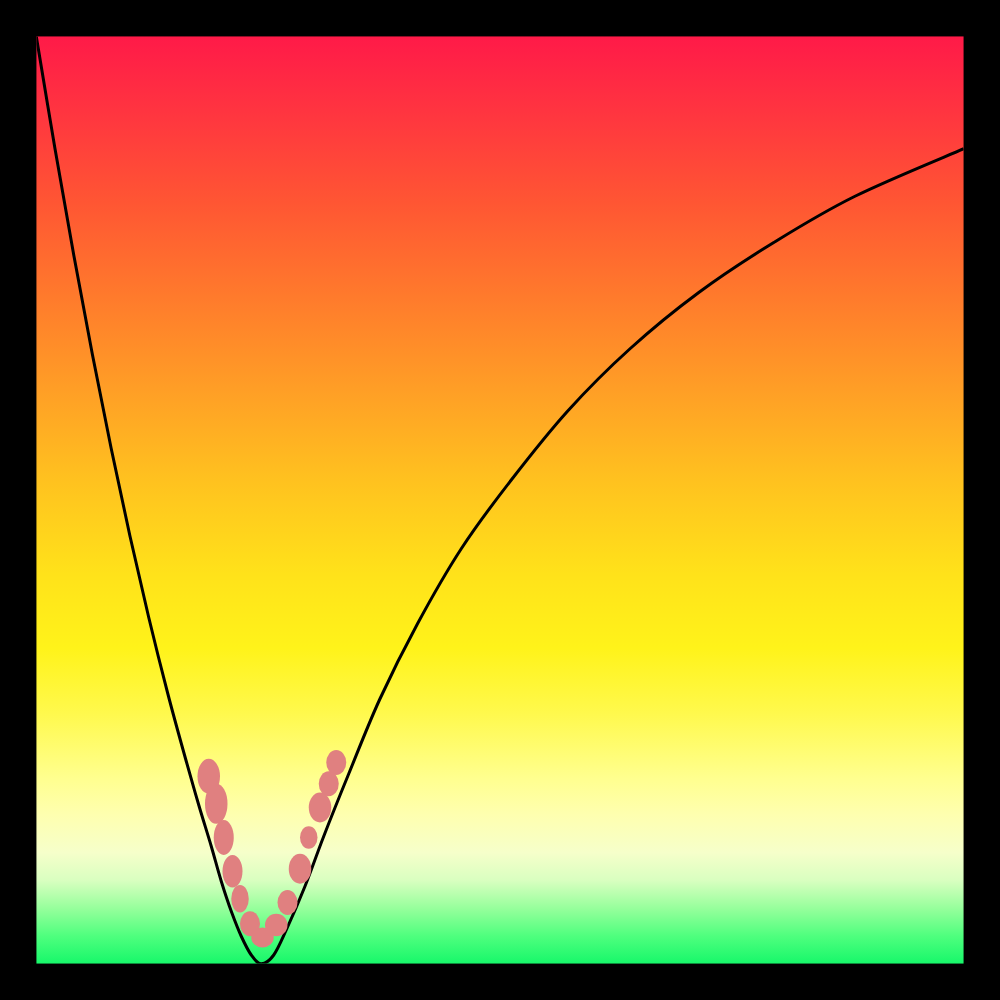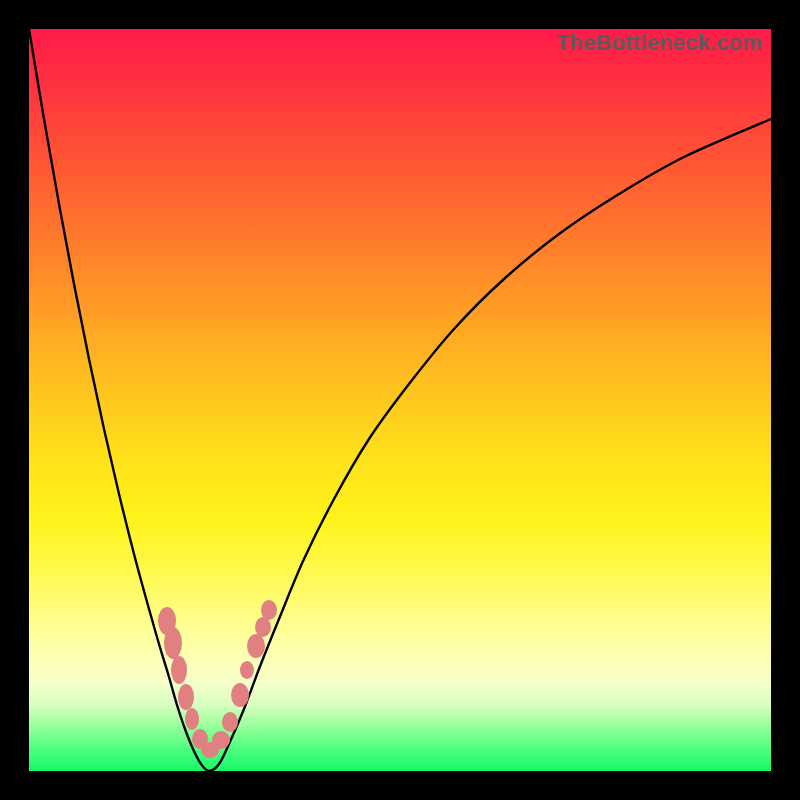--- a/index.html
+++ b/index.html
@@ -69,21 +69,20 @@
     border-radius: 50%;
   }
 </style>
 </head>
 <body>
 
 <div class="frame">
   <div class="plot-area">
     <div class="gradient"></div>
 
-    <div class="watermark">TheBottleneck.com</div>
 
     <svg class="curves" viewBox="0 0 742 742" preserveAspectRatio="none">
       <path fill="none" stroke="#000" stroke-width="2.4" d="M 0 0 C 2.5 15.0, 10.0 60.8, 15 90 C 20.0 119.2, 25.0 147.5, 30 175 C 35.0 202.5, 40.0 229.2, 45 255 C 50.0 280.8, 55.0 305.8, 60 330 C 65.0 354.2, 70.0 377.5, 75 400 C 80.0 422.5, 85.0 444.2, 90 465 C 95.0 485.8, 100.0 505.8, 105 525 C 110.0 544.2, 115.8 565.0, 120 580 C 124.2 595.0, 126.7 603.7, 130 615 C 133.3 626.3, 137.0 637.8, 140 648 C 143.0 658.2, 145.3 667.3, 148 676 C 150.7 684.7, 153.3 692.7, 156 700 C 158.7 707.3, 161.3 714.2, 164 720 C 166.7 725.8, 169.3 731.3, 172 735 C 174.7 738.7, 177.0 742.0, 180 742 C 183.0 742.0, 186.7 739.5, 190 735 C 193.3 730.5, 195.8 724.2, 200 715 C 204.2 705.8, 210.0 692.5, 215 680 C 220.0 667.5, 224.2 655.0, 230 640 C 235.8 625.0, 242.5 608.3, 250 590 C 257.5 571.7, 265.8 550.0, 275 530 C 284.2 510.0, 294.2 490.0, 305 470 C 315.8 450.0, 327.5 429.2, 340 410 C 352.5 390.8, 365.8 373.3, 380 355 C 394.2 336.7, 409.2 317.5, 425 300 C 440.8 282.5, 457.5 265.8, 475 250 C 492.5 234.2, 510.8 219.2, 530 205 C 549.2 190.8, 569.2 177.8, 590 165 C 610.8 152.2, 629.7 140.5, 655 128 C 680.3 115.5, 727.5 96.3, 742 90" id="curve-path"></path>
     </svg>
 
     <div id="marker-layer">
         <div class="blob" style="left: 129px; top: 578px; width: 18px; height: 28px; background: rgb(224, 128, 128);"></div>
         <div class="blob" style="left: 135px; top: 598px; width: 18px; height: 32px; background: rgb(224, 128, 128);"></div>
         <div class="blob" style="left: 142px; top: 627px; width: 16px; height: 28px; background: rgb(224, 128, 128);"></div>
         <div class="blob" style="left: 149px; top: 655px; width: 16px; height: 26px; background: rgb(224, 128, 128);"></div>

